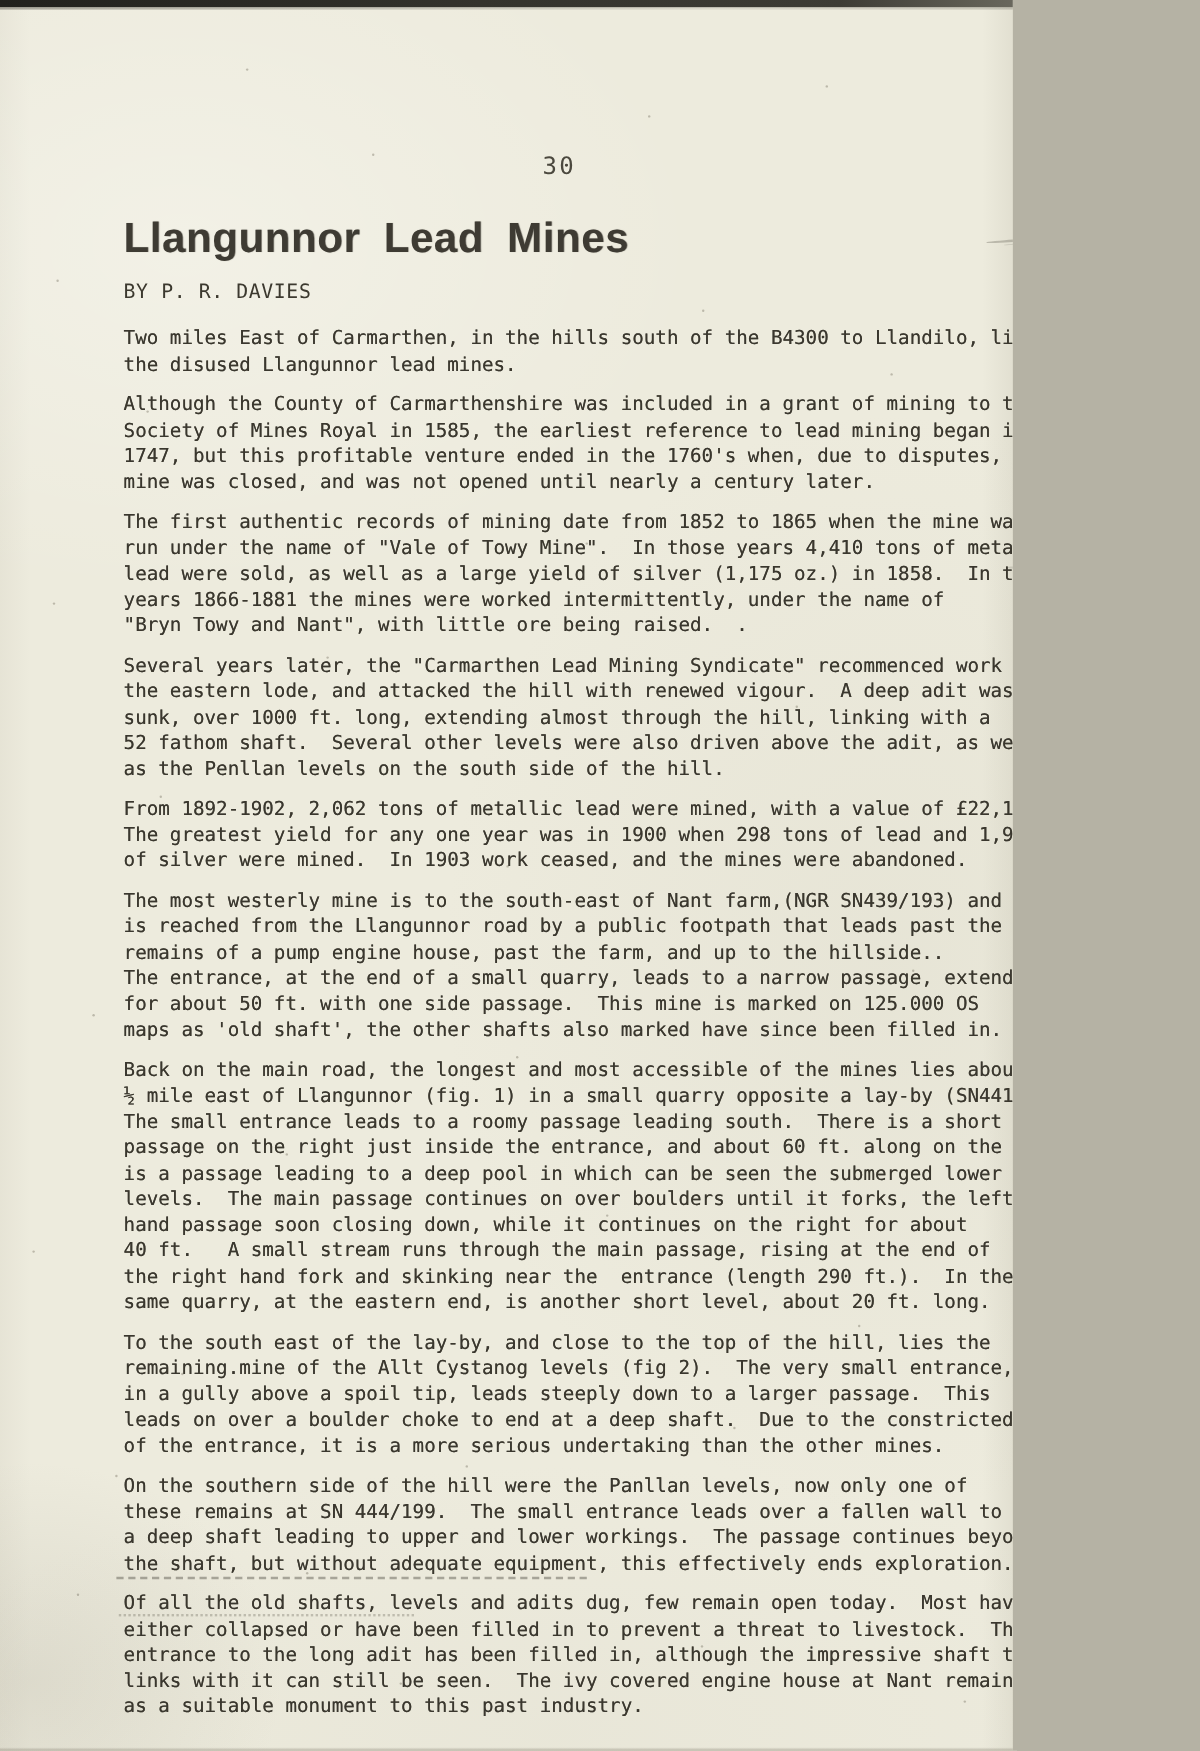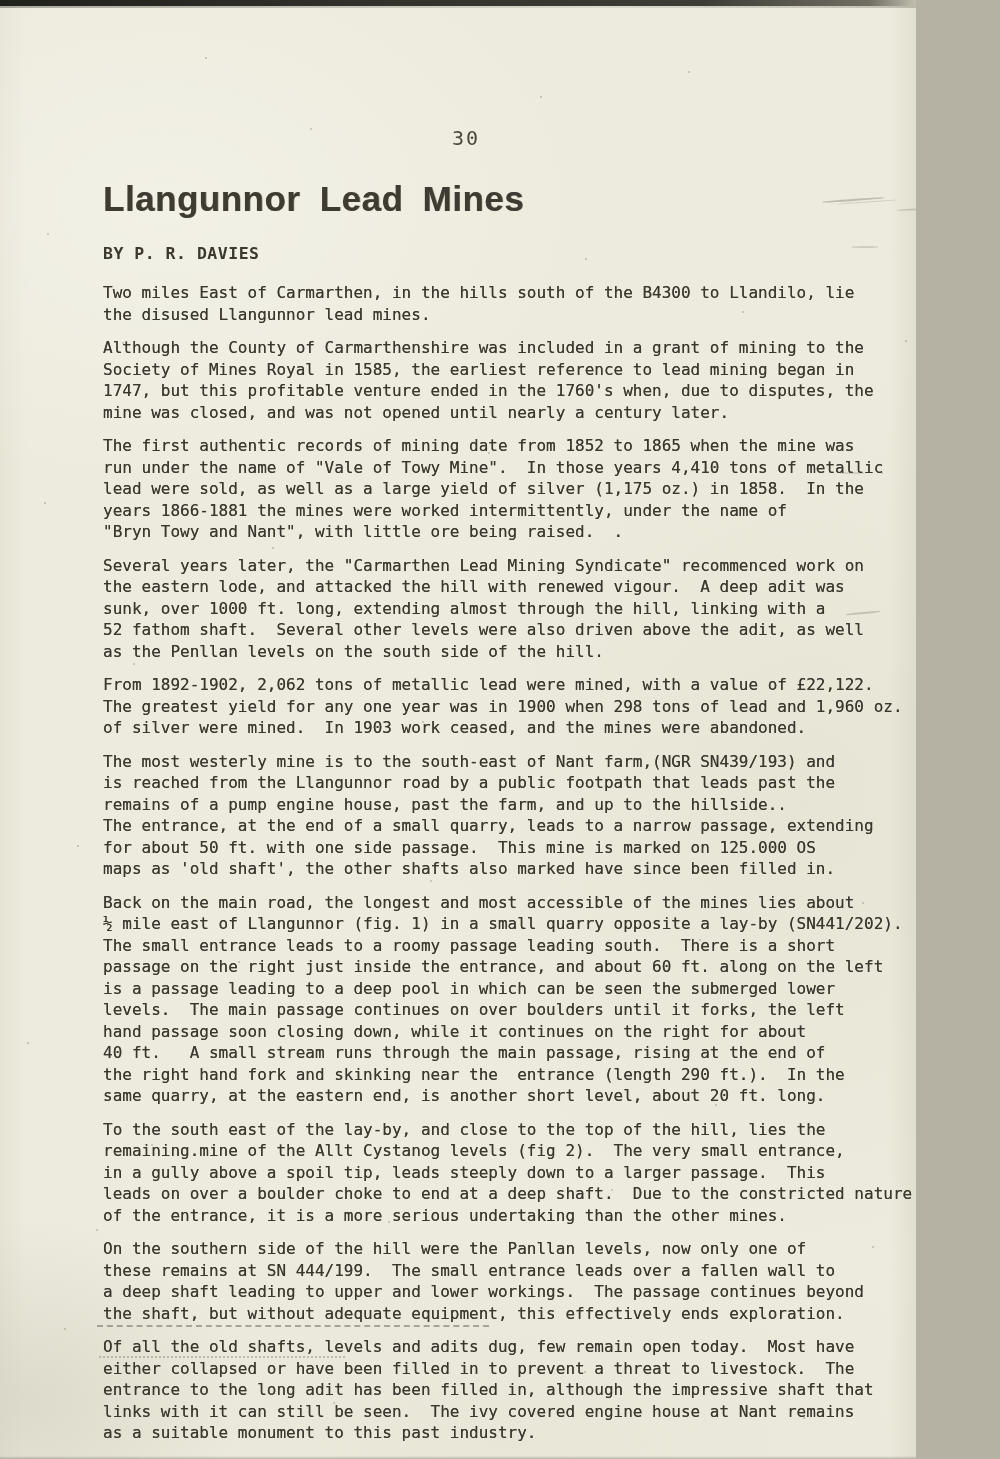--- a/index.html
+++ b/index.html
@@ -3,21 +3,21 @@
 <meta charset="utf-8">
 <style>
   html, body { margin: 0; padding: 0; }
   body {
     width: 1000px; height: 1459px;
     font-family: "DejaVu Sans Mono", monospace;
     background: #b5b2a4;
   }
   .sheet {
     position: relative;
-    width: 916px; height: 1459px;
+    width: 844px; height: 1459px;
     overflow: hidden;
     background-color: #edebdd;
     background-image:
       radial-gradient(ellipse 620px 420px at 18% 14%, rgba(255,255,252,0.30), transparent 70%),
       radial-gradient(ellipse 520px 640px at 88% 55%, rgba(197,194,176,0.16), transparent 72%),
       radial-gradient(ellipse 300px 260px at 3% 96%, rgba(180,177,162,0.28), transparent 70%),
       radial-gradient(ellipse 760px 300px at 55% 99%, rgba(205,202,186,0.14), transparent 75%),
       linear-gradient(90deg, rgba(206,202,186,0.22) 0%, rgba(206,202,186,0) 3%, rgba(206,202,186,0) 97%, rgba(199,196,180,0.30) 100%);
   }
   
@@ -67,24 +67,23 @@
   h1.title {
     margin: 168px 0 0 0;
     font-family: "Liberation Sans", sans-serif;
     font-weight: 700;
     font-size: 35px; line-height: 38px;
     letter-spacing: 0.5px; word-spacing: 9px;
     color: #3e3b33;
     text-shadow: 0.6px 0.4px 0.6px rgba(62,59,51,0.55);
   }
   .byline {
-    margin-top: 26px;
+    margin-top: 15px;
     font-size: 16.5px; letter-spacing: 0.5px;
     color: #3c392f;
-    font-weight: bold;
   }
   .body-copy { margin-top: 19px; }
   .para {
     position: relative;
     margin: 0 0 12px 0;
     font-size: 16px; line-height: 21.5px;
     white-space: pre;
     color: #3a372e;
     text-shadow: 0 0 0.55px rgba(58,55,46,0.75);
   }

